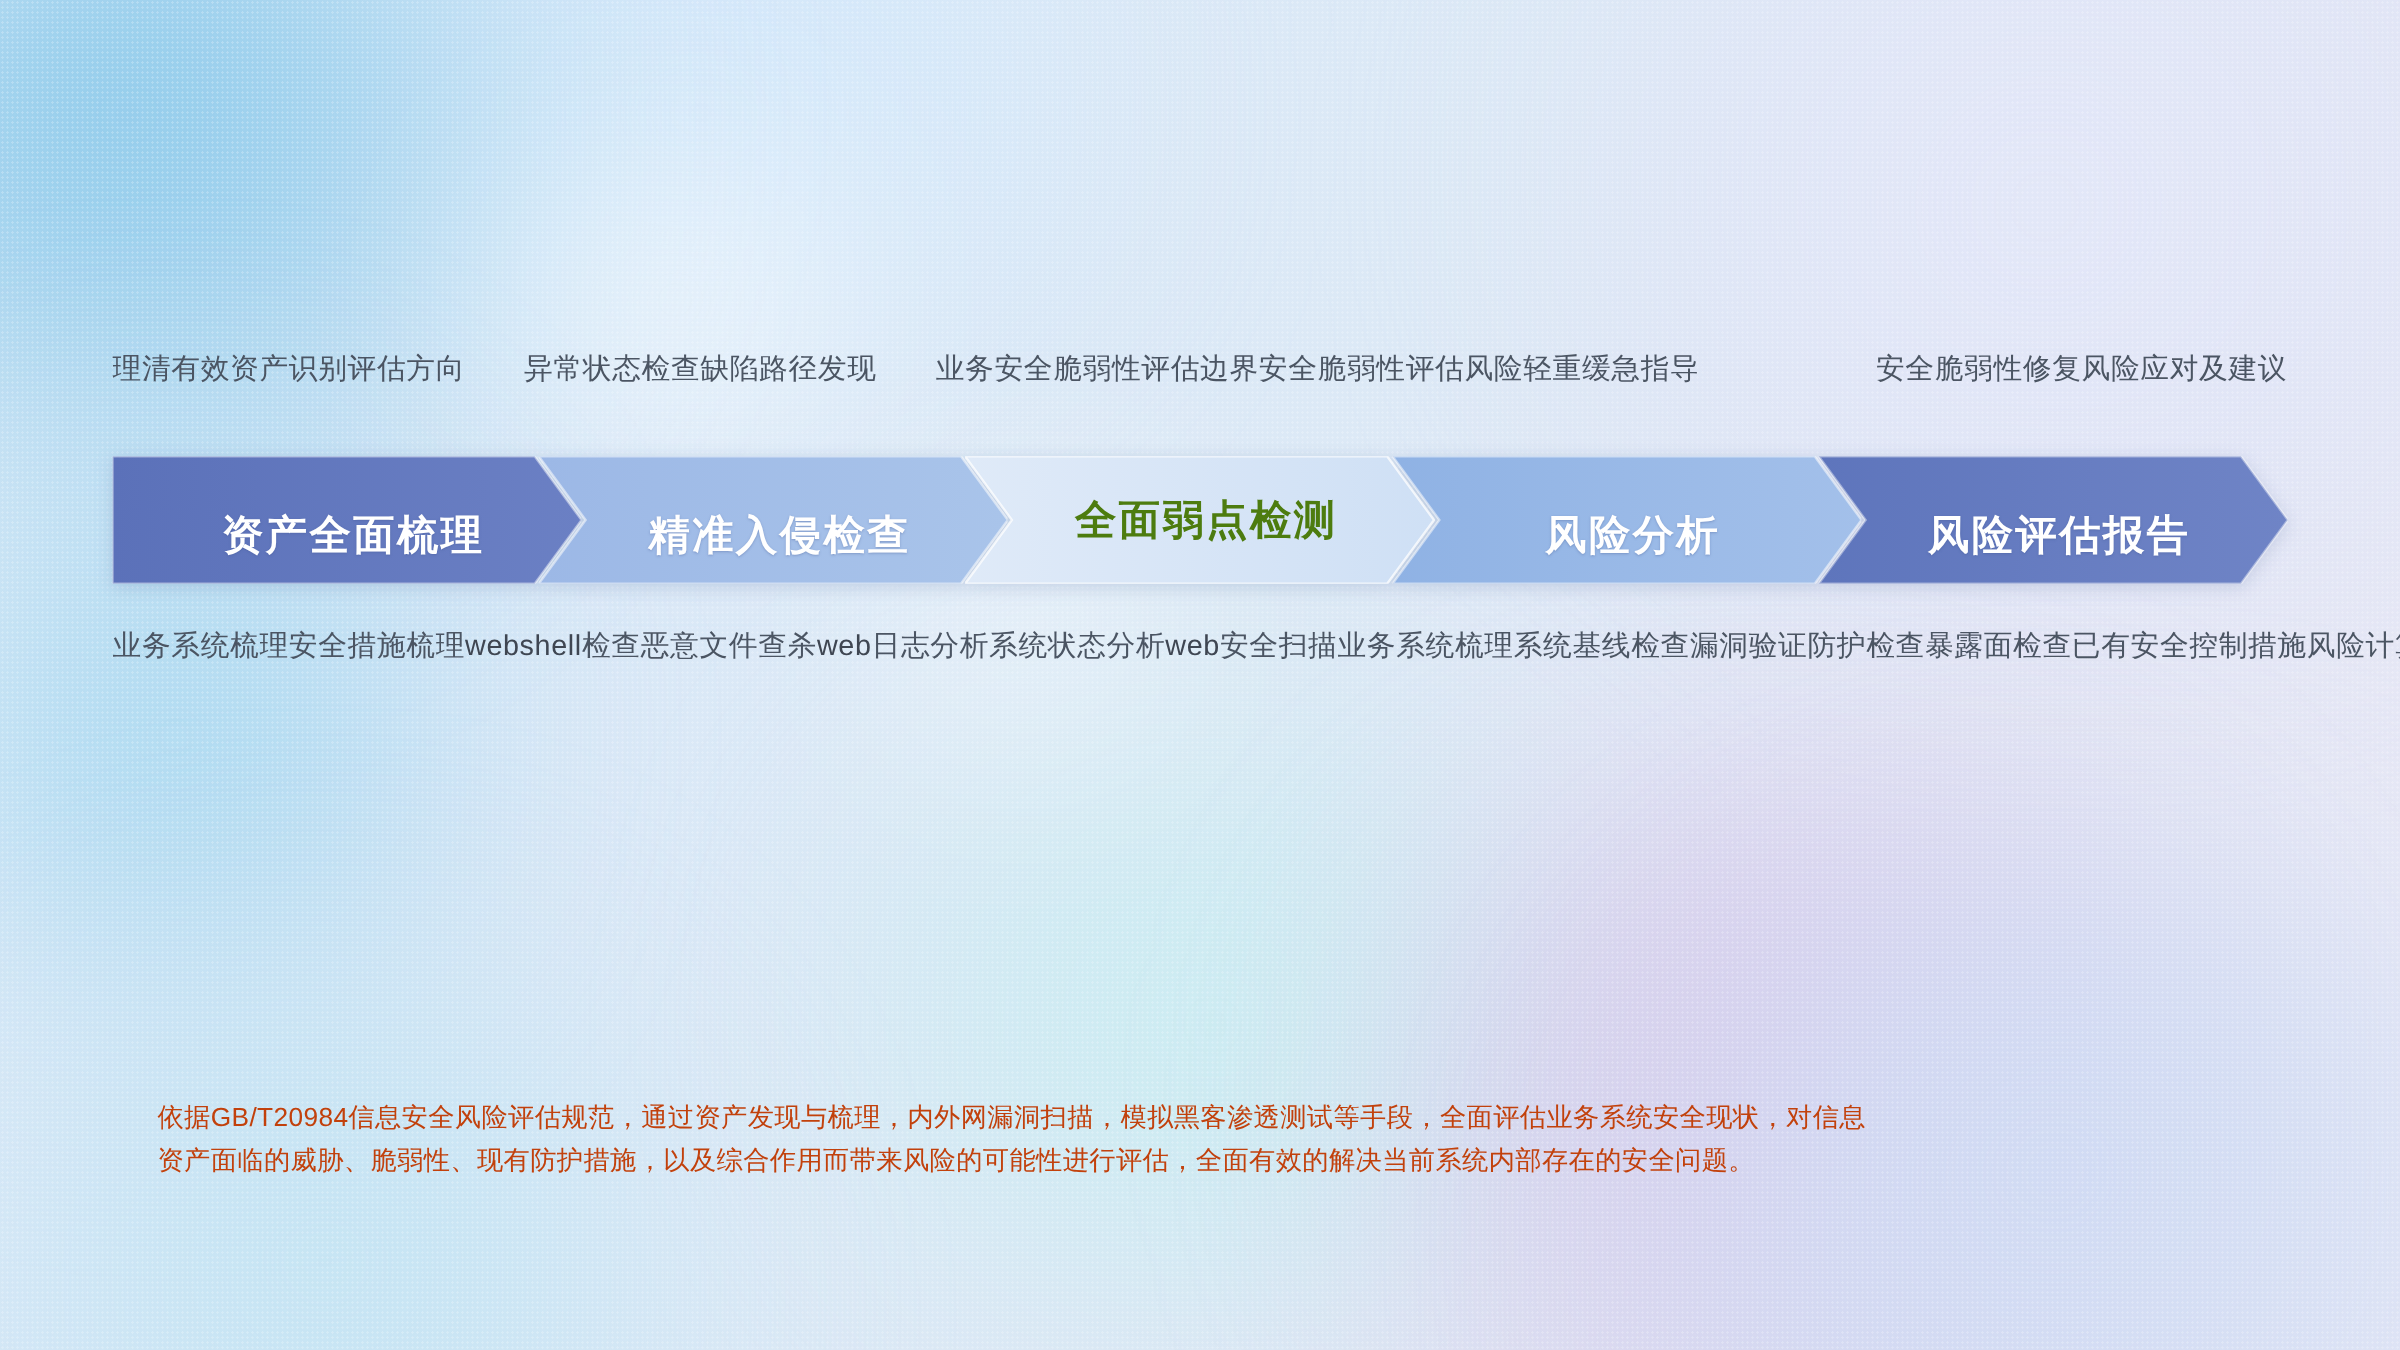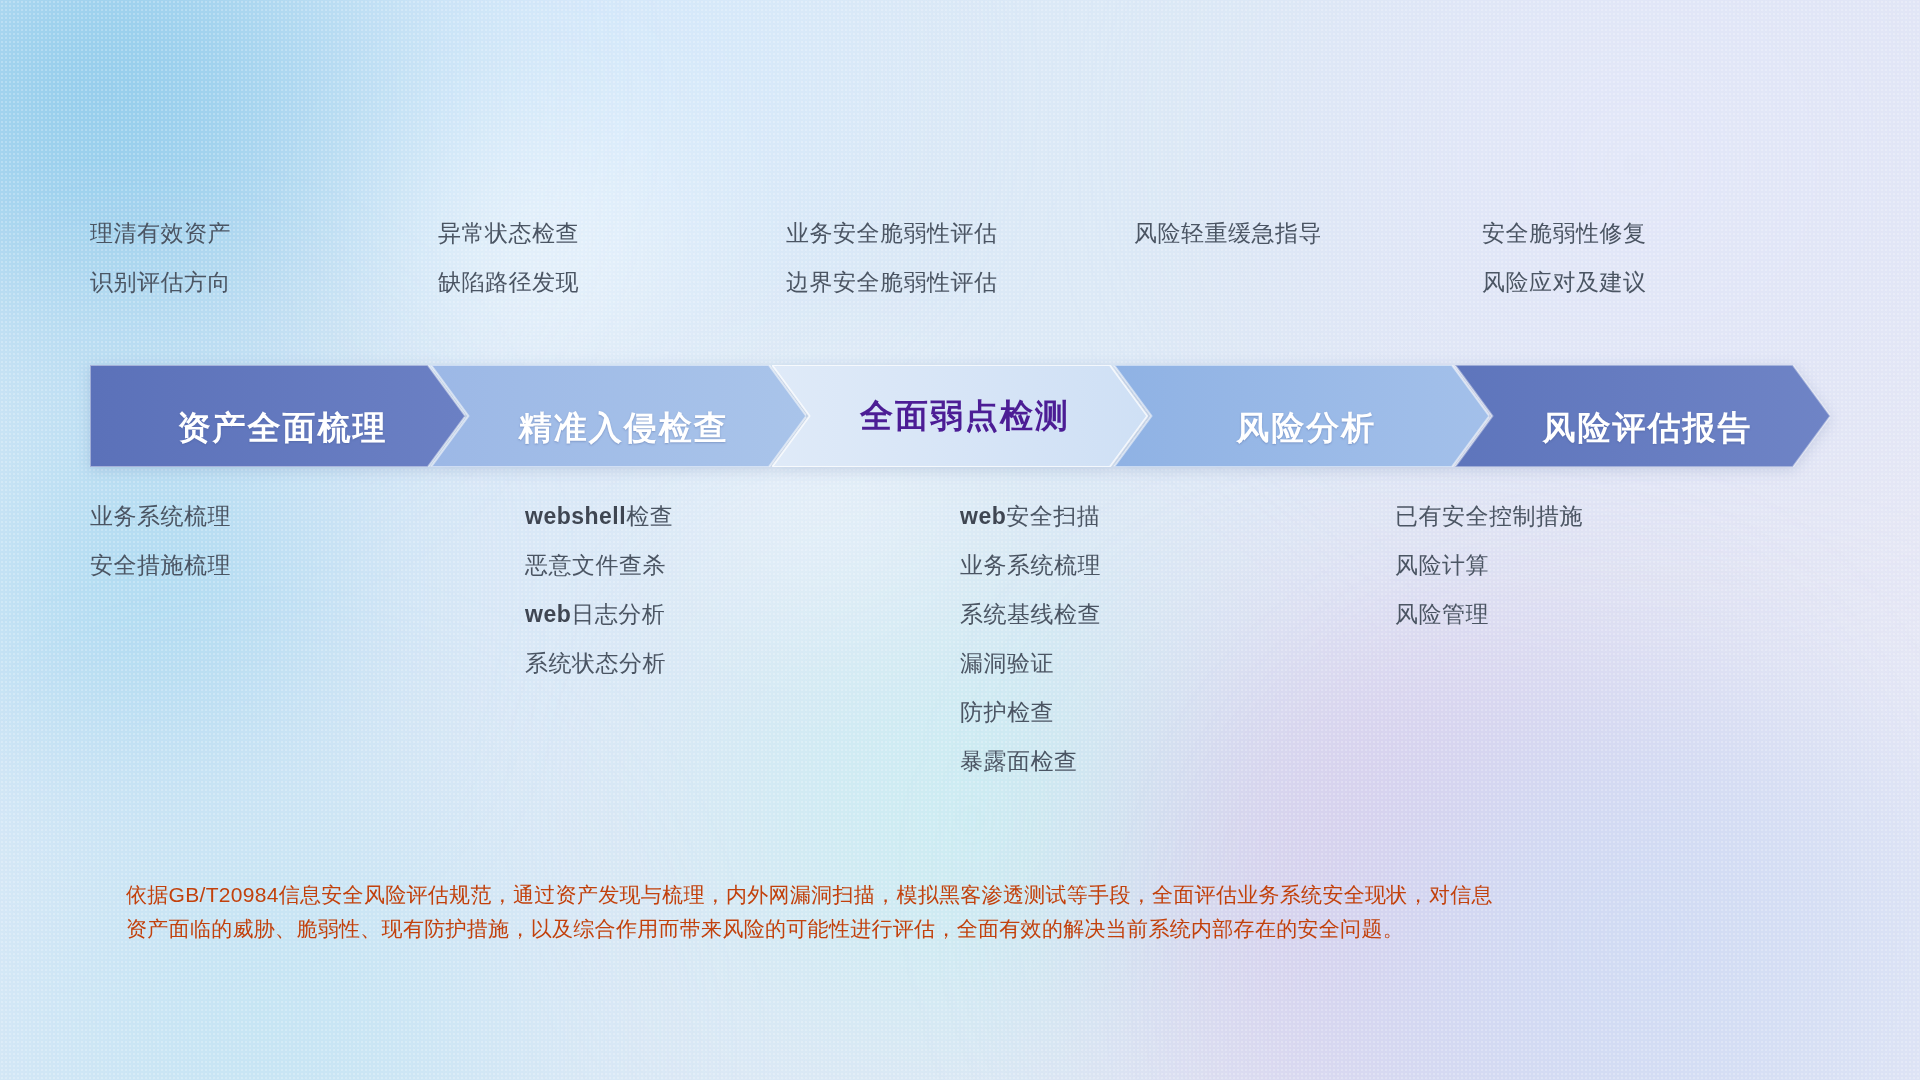--- a/index.html
+++ b/index.html
@@ -46,28 +46,28 @@
   
   #stage { position:absolute; inset:0; }
   .row-top {
     position:absolute; left:90px; top:222px; width:1740px; height:110px;
     display:flex;
   }
   .row-bottom {
     position:absolute; left:90px; top:505px; width:1740px;
     display:flex; align-items:flex-start;
   }
-  .col { flex:1 1 0; display:flex; flex-direction:column; align-items:flex-start; }
+  .col { flex:1 1 0; display:flex; align-items:flex-end; }
   .col-top { justify-content:flex-start; }
   .detail {
     font-size:23px; color:#4b5563; line-height:1;
     margin-bottom:26px; white-space:nowrap; letter-spacing:.5px;
   }
   .row-bottom .detail { margin-bottom:0; margin-top:0; padding-bottom:26px; }
-  .detail b { font-weight:700; color:#3f4652; }
+  .detail b { font-weight:400; color:#3f4652; }
 
   
   #band {
     position:absolute; left:90px; top:365px; width:1740px; height:102px;
     display:flex; filter:drop-shadow(0 3px 7px rgba(90,115,165,.22));
   }
   .chev {
     position:relative; flex:1 1 0; height:100%;
     display:flex; align-items:center; justify-content:center;
     margin-right:-34px;
@@ -75,21 +75,21 @@
   .chev:last-child { margin-right:0; }
   .chev .shape { position:absolute; inset:0; }
   .chev .label {
     position:relative; z-index:3;
     font-size:33px; font-weight:700; letter-spacing:2px;
     white-space:nowrap; padding-left:10px;
   }
   .c1 .label, .c2 .label, .c4 .label, .c5 .label {
     color:#fff; text-shadow:0 1px 2px rgba(62,84,140,.35);margin-top:24px;
   }
-  .c3 .label { color:#4c1d95; }
+  .c3 .label { color:#4d7c0f; }
   .c1 { z-index:50; }
   .c2 { z-index:40; }
   .c3 { z-index:30; }
   .c4 { z-index:20; }
   .c5 { z-index:10; }
   
   #footer {
     position:absolute; left:98px; top:878px; width:1500px;
     font-size:21px; line-height:1.62; color:#c2410c; letter-spacing:.3px;margin-left:28px;
   }

